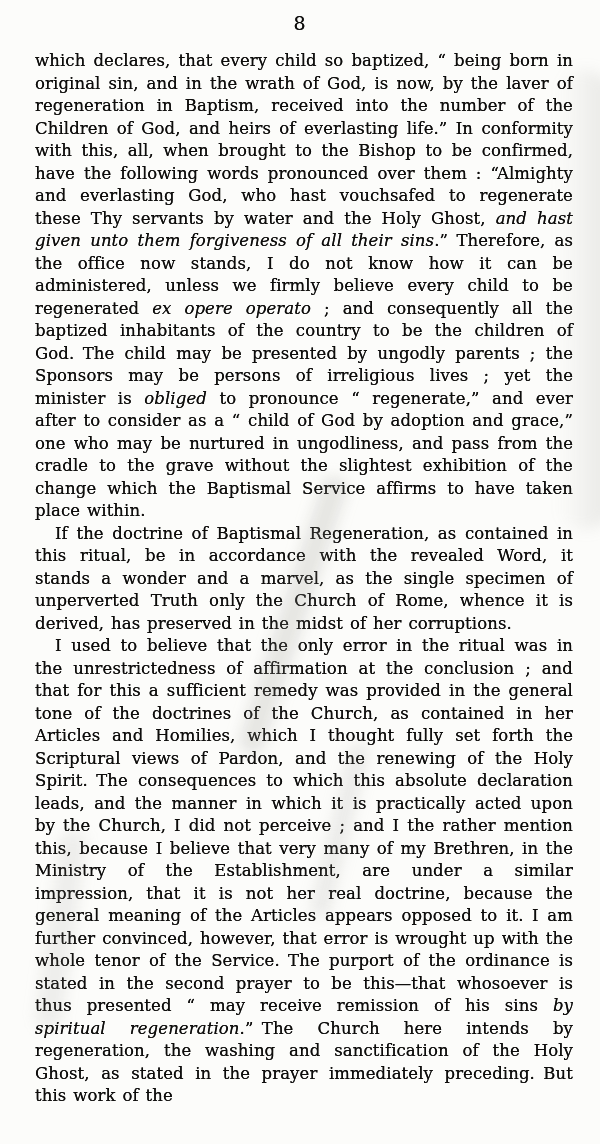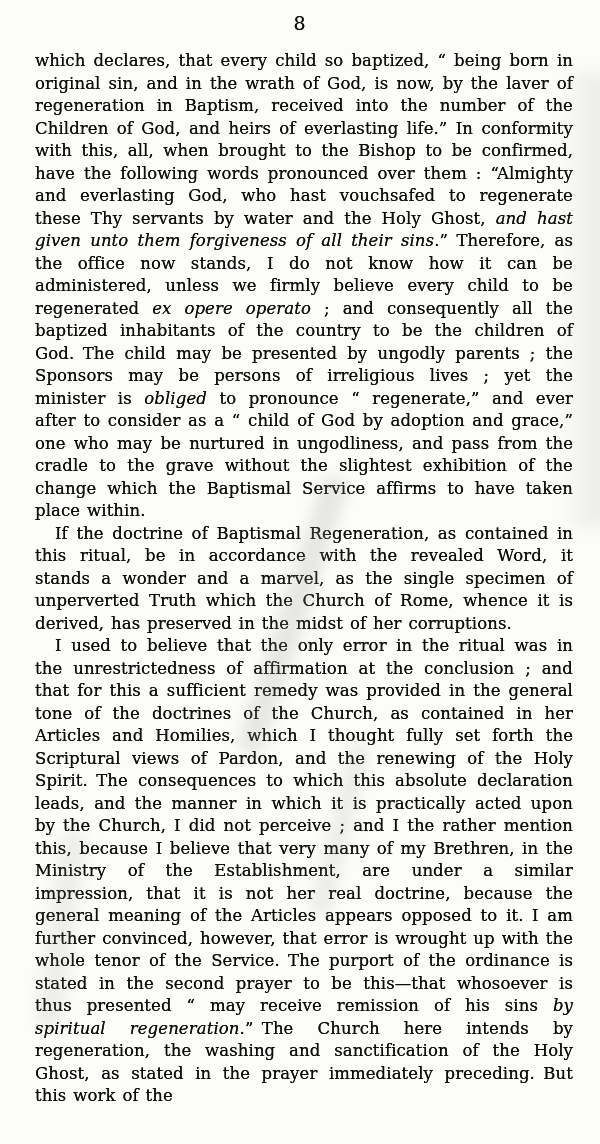--- a/index.html
+++ b/index.html
@@ -92,16 +92,16 @@
 <div class="scan-page">
   <div class="artifact right-smudge"></div>
   <div class="artifact center-ghost"></div>
   <div class="artifact lower-ghost"></div>
   <div class="artifact left-smudge"></div>
 
   <div class="page-number">8</div>
 
   <div class="page-text">
       <p class="para"><span>which declares, that every child so baptized, “ being born in original sin, and in the wrath of God, is now, by the laver of regeneration in Baptism, received into the number of the Children of God, and heirs of everlasting life.” In conformity with this, all, when brought to the Bishop to be confirmed, have the following words pronounced over them&nbsp;: “Almighty and everlasting God, who hast vouchsafed to regenerate these Thy servants by water and the Holy Ghost, </span><i>and hast given unto them forgiveness of all their sins</i><span>.” Therefore, as the office now stands, I do not know how it can be administered, unless we firmly believe every child to be regenerated </span><i>ex opere operato</i><span>&nbsp;; and consequently all the baptized inhabitants of the country to be the children of God. The child may be presented by ungodly parents&nbsp;; the Sponsors may be persons of irreligious lives&nbsp;; yet the minister is </span><i>obliged</i><span> to pronounce “ regenerate,” and ever after to consider as a “ child of God by adoption and grace,” one who may be nurtured in ungodliness, and pass from the cradle to the grave without the slightest exhibition of the change which the Baptismal Service affirms to have taken place within.</span></p>
-      <p class="para indent"><span>If the doctrine of Baptismal Regeneration, as contained in this ritual, be in accordance with the revealed Word, it stands a wonder and a marvel, as the single specimen of unperverted Truth which the Church of Rome, whence it is derived, has preserved in the midst of her corruptions.</span></p>
+      <p class="para indent"><span>If the doctrine of Baptismal Regeneration, as contained in this ritual, be in accordance with the revealed Word, it stands a wonder and a marvel, as the single specimen of unperverted Truth only the Church of Rome, whence it is derived, has preserved in the midst of her corruptions.</span></p>
       <p class="para indent"><span>I used to believe that the only error in the ritual was in the unrestrictedness of affirmation at the conclusion&nbsp;; and that for this a sufficient remedy was provided in the general tone of the doctrines of the Church, as contained in her Articles and Homilies, which I thought fully set forth the Scriptural views of Pardon, and the renewing of the Holy Spirit. The consequences to which this absolute declaration leads, and the manner in which it is practically acted upon by the Church, I did not perceive&nbsp;; and I the rather mention this, because I believe that very many of my Brethren, in the Ministry of the Establishment, are under a similar impression, that it is not her real doctrine, because the general meaning of the Articles appears opposed to it. I am further convinced, however, that error is wrought up with the whole tenor of the Service. The purport of the ordinance is stated in the second prayer to be this—that whosoever is thus presented “ may receive remission of his sins </span><i>by spiritual regeneration</i><span>.” The Church here intends by regeneration, the washing and sanctification of the Holy Ghost, as stated in the prayer immediately preceding. But this work of the</span></p>
     </div>
 </div>
 
 </body></html>

